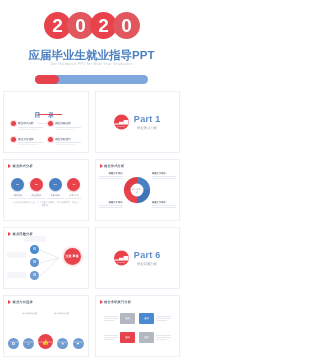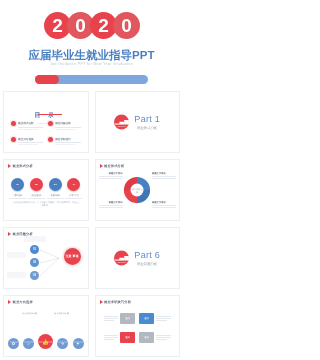--- a/index.html
+++ b/index.html
@@ -88,21 +88,21 @@
   .toc-txt .t2 { height:1px; background:#e3e8ee; display:block; margin-top:1.5px; }
   .toc-txt .t3 { height:1px; background:#eef1f5; display:block; margin-top:1px; width:80%; }
 
   
   .part-wrap { position:absolute; top:50%; left:0; right:0; transform:translateY(-50%);
                display:flex; align-items:center; justify-content:center; gap:5px; }
   .part-badge { width:15px;height:15px;border-radius:50%;background:#e8434c;
                 display:flex;flex-direction:column;align-items:center;justify-content:center; }
   .part-badge .gl { font-size:6px; color:#fff; line-height:1; }
   .part-badge .bl { font-size:1.8px; color:#ffd9db; letter-spacing:.2px; margin-top:.5px;}
-  .part-txt .pt { font-size:9px; color:#5f8cc8; font-weight:normal; line-height:1; letter-spacing:.3px;}
+  .part-txt .pt { font-size:9px; color:#5f8cc8; font-weight:bold; line-height:1; letter-spacing:.3px;}
   .part-txt .ps { font-size:3.4px; color:#8d97a5; display:block; margin-top:2px; text-align:center; }
 
   
   .circ-row { position:absolute; top:18px; left:5px; right:5px; display:flex; justify-content:space-between; }
   .circ-col { width:17px; text-align:center; }
   .circ {
     width:13px;height:13px;border-radius:50%;margin:0 auto;
     display:flex;align-items:center;justify-content:center;
     font-size:2.4px;color:#fff;font-weight:bold;
   }

